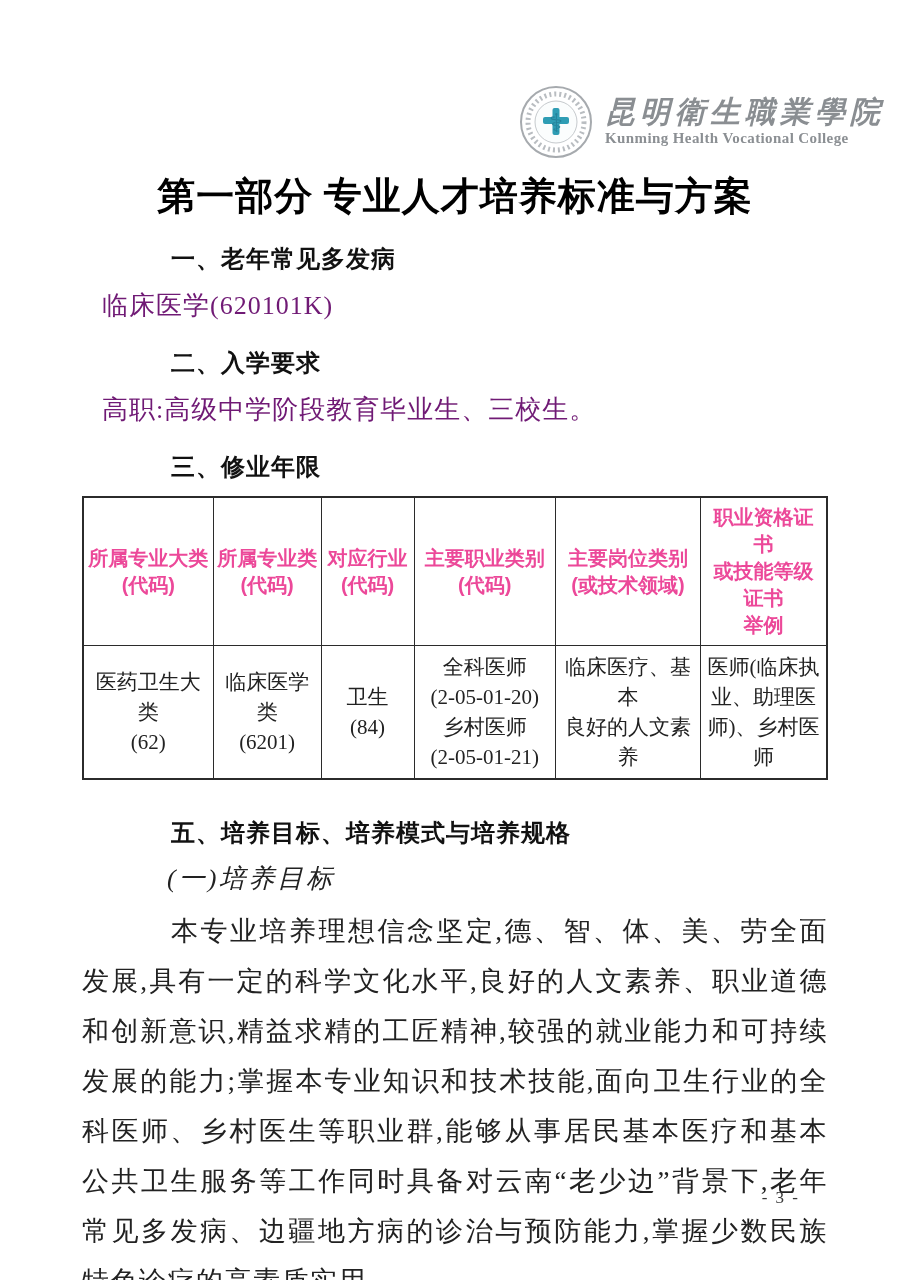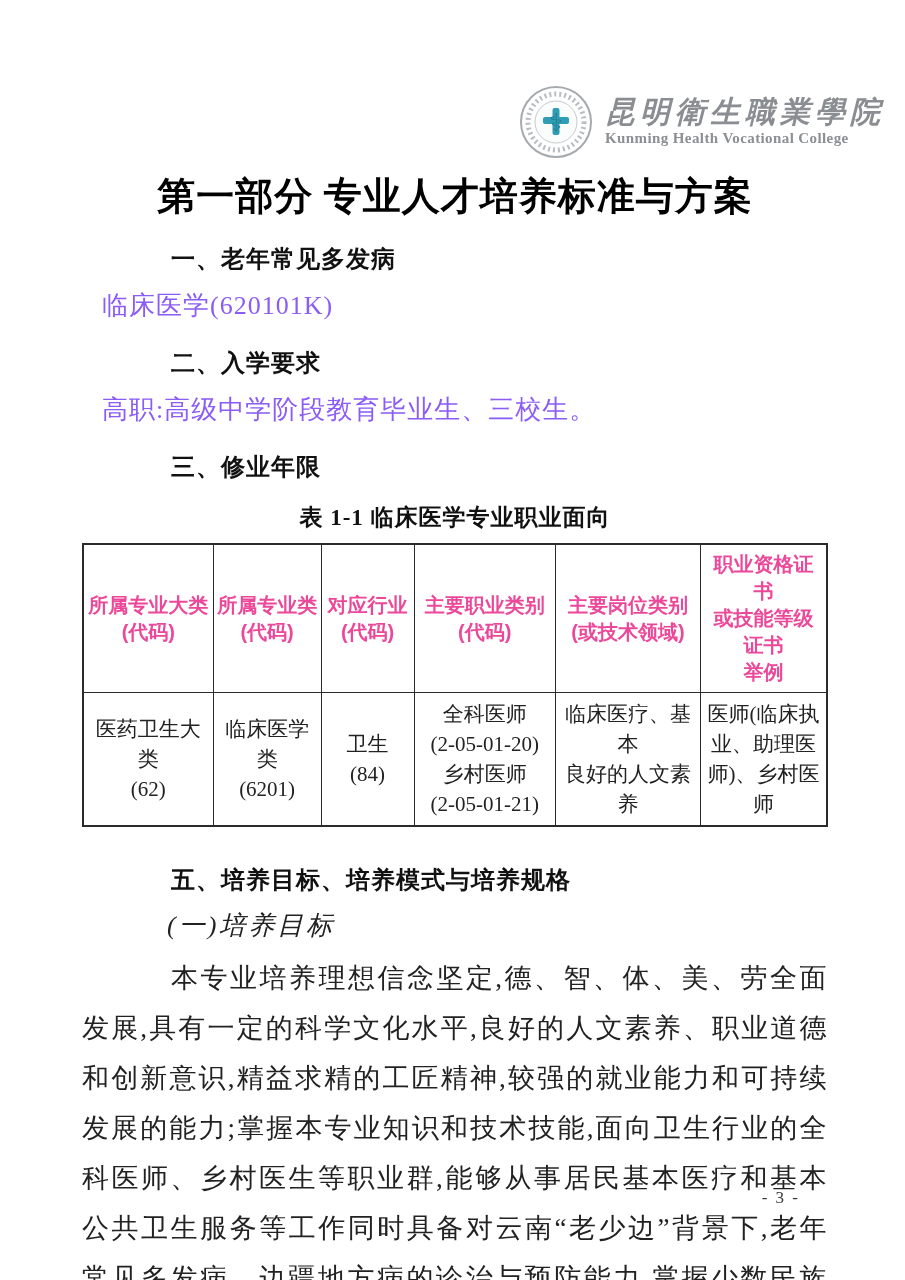--- a/index.html
+++ b/index.html
@@ -38,21 +38,21 @@
   }
   
   h2.sec-heading {
     margin:24px 0 14px 89px;
     font-family:"Liberation Sans","DejaVu Sans",sans-serif;
     font-size:24px; line-height:30px; font-weight:700; color:#111;
     letter-spacing:1px;
   }
   .sec-body {
     margin:8px 0 10px 20px;
-    font-size:26px; line-height:36px; letter-spacing:1px; color:#8b5cf6;
+    font-size:26px; line-height:36px; letter-spacing:1px; color:#701a75;
   }
   .sec3-para {
     margin:0; text-indent:89px;
     font-size:26px; line-height:44px; letter-spacing:2px; color:#222;
     text-align:justify;
   }
   
   .tbl-caption {
     margin:20px 0 10px 0; text-align:center;
     font-size:23px; font-weight:700; letter-spacing:1px; color:#111;
@@ -120,21 +120,20 @@
 
   <h2 class="sec-heading">一、老年常见多发病</h2>
   <div class="sec-body">临床医学(620101K)</div>
 
   <h2 class="sec-heading">二、入学要求</h2>
   <div class="sec-body">高职:高级中学阶段教育毕业生、三校生。</div>
 
   <h2 class="sec-heading">三、修业年限</h2>
 
 
-  <div class="tbl-caption">表 1-1 临床医学专业职业面向</div>
 
   <table class="tbl">
     <colgroup>
       <col style="width:17.5%">
         <col style="width:14.5%">
         <col style="width:12.5%">
       <col style="width:19%">
         <col style="width:19.5%">
         <col style="width:17%">
     </colgroup>

